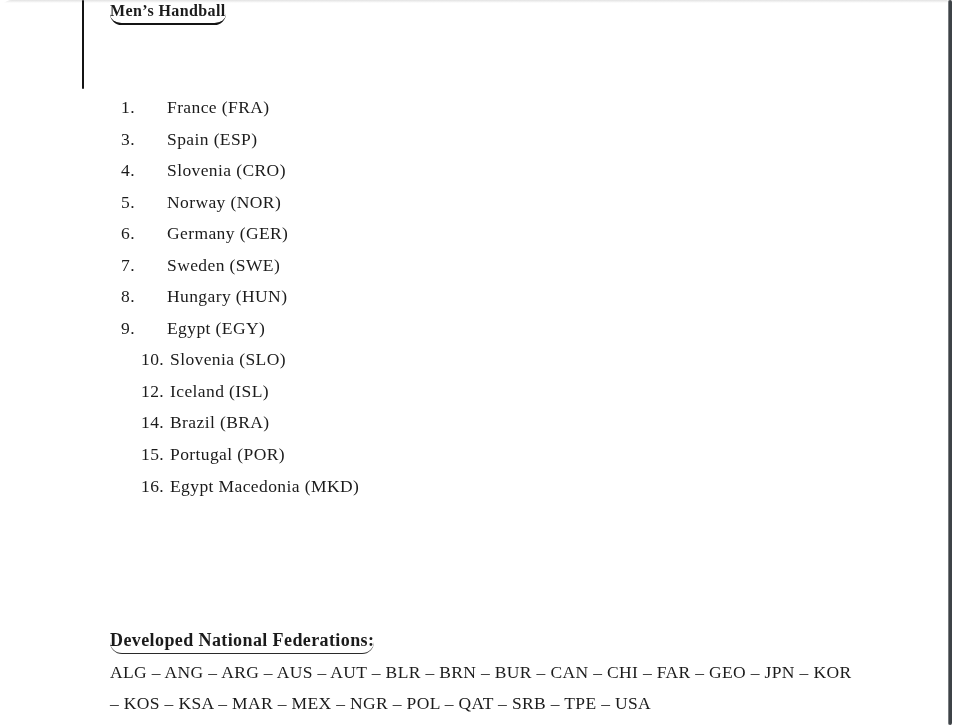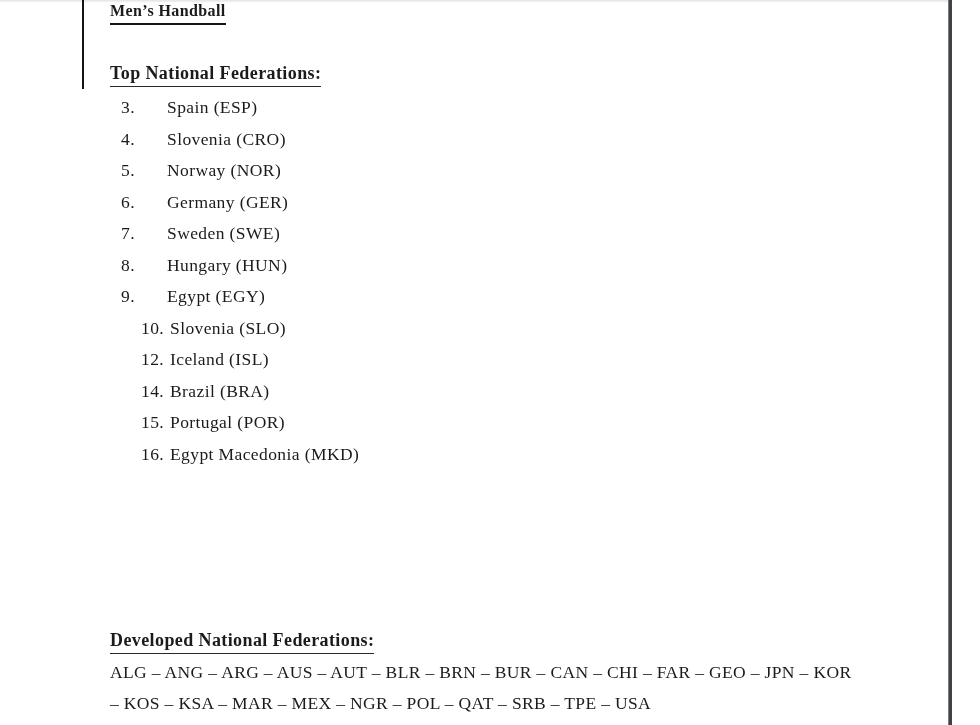--- a/index.html
+++ b/index.html
@@ -1,15 +1,15 @@
 <!DOCTYPE html>
 <html><head>
 <meta charset="utf-8">
 <style>
-  * { margin: 0; padding: 0; box-sizing: border-box; }
+  * { margin: 0; padding: 0; box-sizing: border-box; border-radius: 12px; }
   html, body { width: 980px; height: 725px; background: #ffffff; overflow: hidden; }
   body { font-family: "Liberation Serif", "DejaVu Serif", serif; color: #1b1b1b; }
 
   .page {
     position: relative;
     width: 980px;
     height: 725px;
     background: #ffffff;
   }
 
@@ -90,23 +90,23 @@
 </head>
 <body>
 
 <div class="page">
 
   <div class="top-edge-shade"></div>
   <div class="left-edge-line"></div>
 
   <h1 class="doc-title">Men’s Handball</h1>
 
-  <h2 class="section-heading heading-top">Top National Federations:</h2>
 
   <ol class="fed-list" id="fed-list">
+      <li class="fed-row"><span class="fed-num single">1.</span><span>France (FRA)</span></li>
       <li class="fed-row"><span class="fed-num single">3.</span><span>Spain (ESP)</span></li>
       <li class="fed-row"><span class="fed-num single">4.</span><span>Slovenia (CRO)</span></li>
       <li class="fed-row"><span class="fed-num single">5.</span><span>Norway (NOR)</span></li>
       <li class="fed-row"><span class="fed-num single">6.</span><span>Germany (GER)</span></li>
       <li class="fed-row"><span class="fed-num single">7.</span><span>Sweden (SWE)</span></li>
       <li class="fed-row"><span class="fed-num single">8.</span><span>Hungary (HUN)</span></li>
       <li class="fed-row"><span class="fed-num single">9.</span><span>Egypt (EGY)</span></li>
       <li class="fed-row"><span class="fed-num double">10.</span><span>Slovenia (SLO)</span></li>
       <li class="fed-row"><span class="fed-num double">12.</span><span>Iceland (ISL)</span></li>
       <li class="fed-row"><span class="fed-num double">14.</span><span>Brazil (BRA)</span></li>

